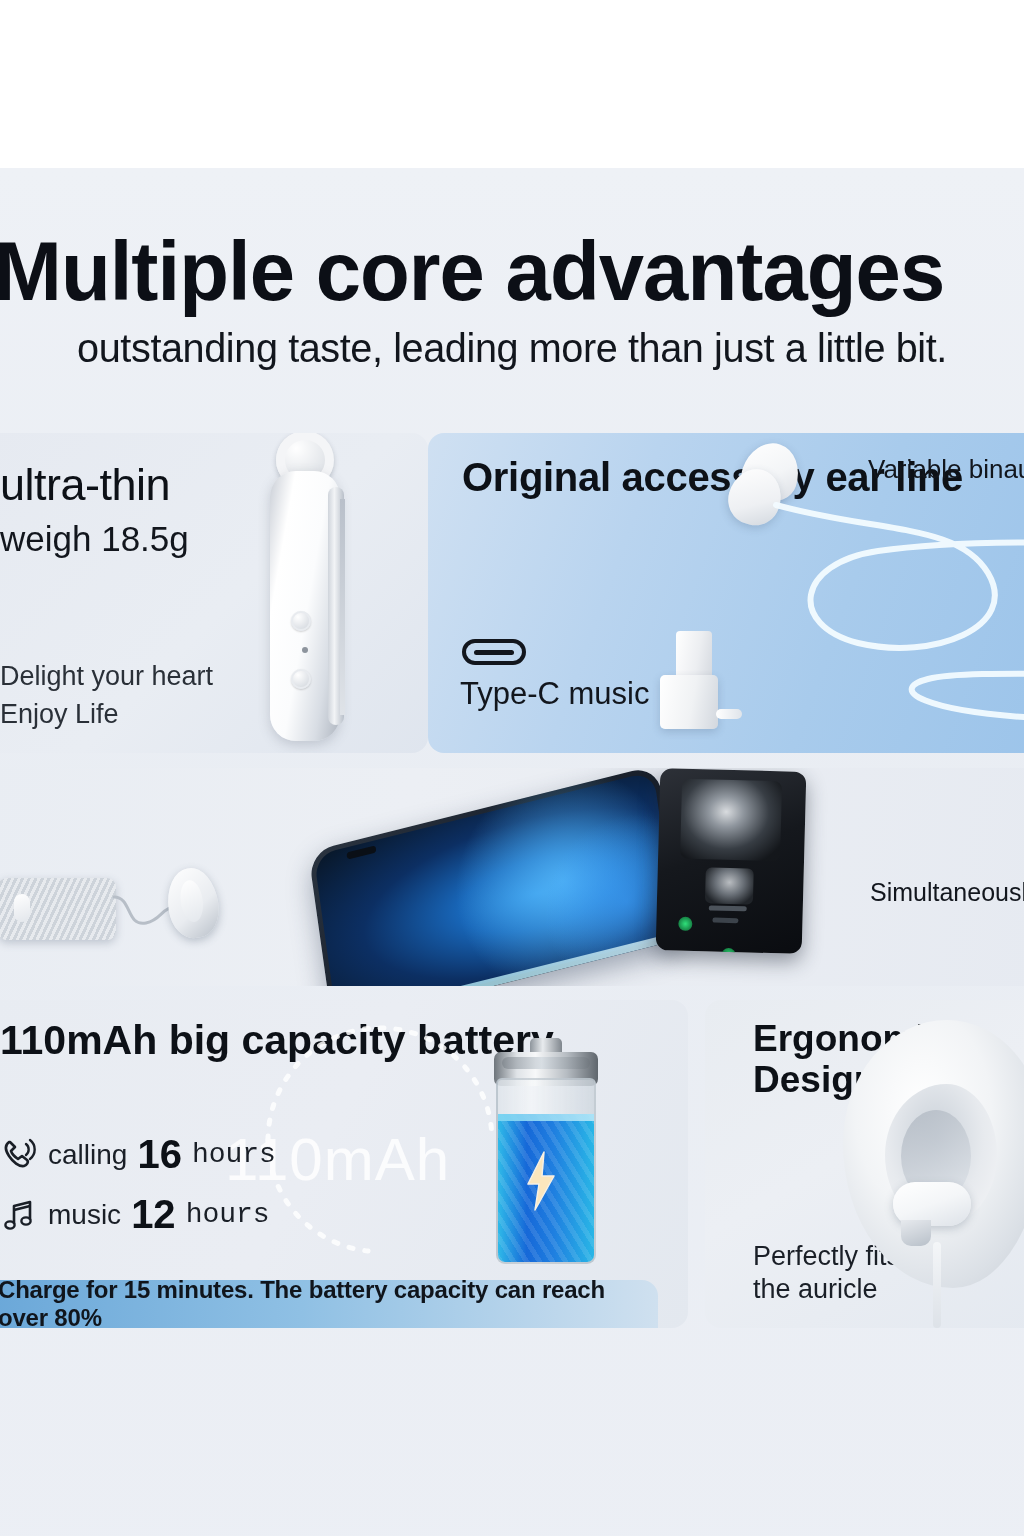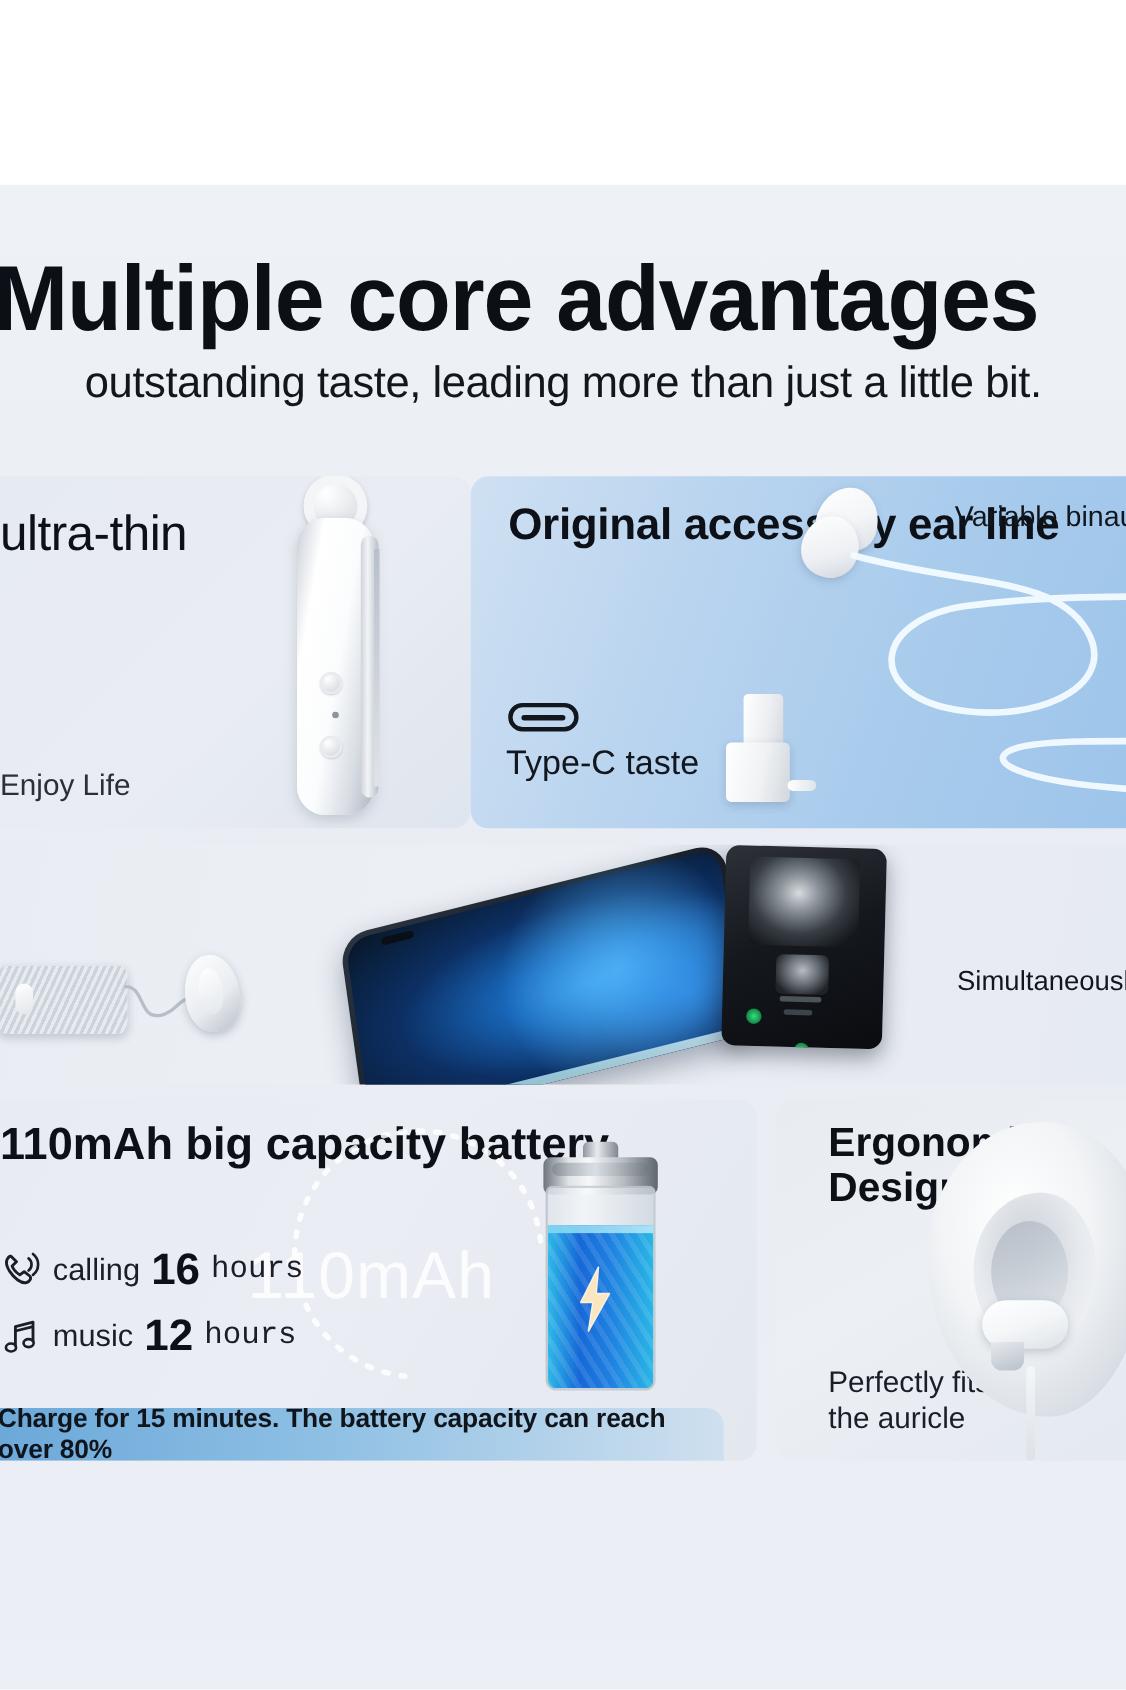--- a/index.html
+++ b/index.html
@@ -230,38 +230,40 @@
 <div id="page">
   <div class="poster">
 
     <div class="title-wrap">
       <div class="main-title">Multiple core advantages</div>
       <div class="sub-title">outstanding taste, leading more than just a little bit.</div>
     </div>
 
     <div class="card card-ultrathin">
       <div class="ut-title">ultra-thin</div>
+      <div class="ut-weight">weigh 18.5g</div>
+      <div class="ut-tag1">Delight your heart</div>
       <div class="ut-tag2">Enjoy Life</div>
 
       <div class="headset">
         <div class="hs-ring"></div>
         <div class="hs-body"></div>
         <div class="hs-clip"></div>
         <div class="hs-clip2"></div>
         <div class="hs-btn b1"></div>
         <div class="hs-dot"></div>
         <div class="hs-btn b2"></div>
       </div>
     </div>
 
     <div class="card card-earline">
       <div class="el-title">Original accessory ear line</div>
 
       <div class="el-typec-ico"></div>
-      <div class="el-typec-lbl">Type-C taste</div>
+      <div class="el-typec-lbl">Type-C music</div>
       <div class="el-note">Variable binaural stereo</div>
 
       <div class="bud">
         <div class="bud-a"></div>
         <div class="bud-b"></div>
       </div>
 
       <svg class="cable" viewBox="0 0 700 250">
         <path d="M18 12 C 120 40, 200 30, 230 80 C 262 134, 175 168, 100 150
                  C 30 132, 38 70, 120 58 C 230 42, 420 52, 560 58

